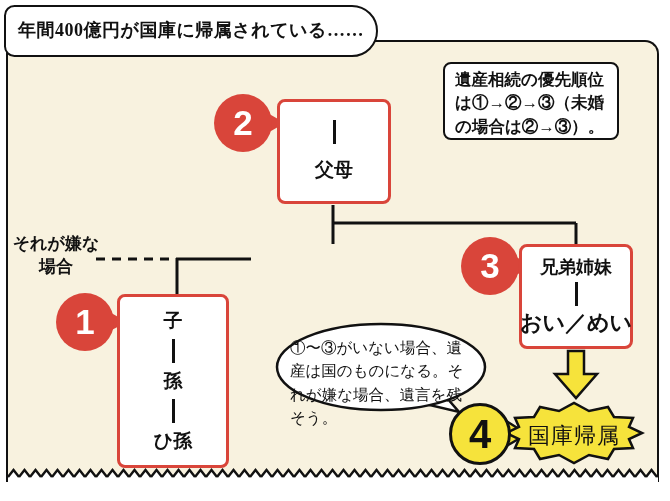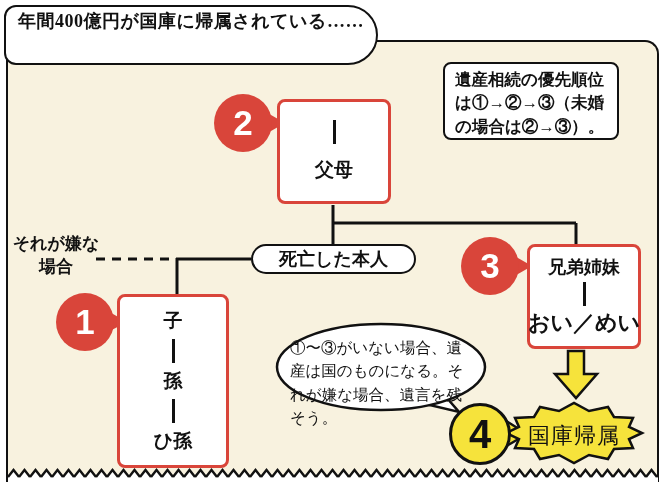--- a/index.html
+++ b/index.html
@@ -3,37 +3,37 @@
 <meta charset="utf-8">
 <style>
   html,body{margin:0;padding:0;background:#fff;}
   #stage{position:relative;width:670px;height:501px;background:#ffffff;overflow:hidden;
          font-family:"Liberation Sans",sans-serif;color:#111;}
   
   #frame{position:absolute;left:6px;top:40px;width:653px;height:442px;box-sizing:border-box;
          background:#f8f2df;border:2.5px solid #111;border-bottom:none;
          border-radius:14px 14px 0 0;}
   
-  #title-bubble{position:absolute;left:4px;top:5px;width:374px;height:60px;box-sizing:border-box;
+  #title-bubble{position:absolute;left:4px;top:5px;width:374px;height:52px;box-sizing:border-box;
          background:#fff;border:2.5px solid #111;border-radius:12px 30px 30px 12px;
-         padding:3px 10px 0 12px;z-index:5;}
+         padding:12px 10px 0 12px;z-index:5;}
   #title-sub{font-family:"Liberation Serif",serif;font-size:18px;font-weight:700;
          letter-spacing:.5px;line-height:1.25;}
   #title-main{font-size:25px;font-weight:900;letter-spacing:-0.5px;line-height:1.15;}
   
   #info-box{position:absolute;left:443px;top:62px;width:176px;height:78px;box-sizing:border-box;
          background:#fff;border:2.5px solid #111;border-radius:8px;padding:4px 10px;
          font-size:16.5px;font-weight:700;line-height:1.42;z-index:4;}
   
   .fam-box{position:absolute;box-sizing:border-box;background:#fff;border:3px solid #d9453a;
          border-radius:8px;display:flex;flex-direction:column;align-items:center;
          justify-content:space-evenly;z-index:3;padding:6px 2px;}
   #box-ancestors{left:277px;top:99px;width:114px;height:105px;}
   #box-descendants{left:117px;top:294px;width:112px;height:174px;}
-  #box-siblings{left:519px;top:244px;width:114px;height:105px;margin-left:8px;}
+  #box-siblings{left:519px;top:244px;width:114px;height:105px;}
   .member{font-size:19px;font-weight:800;white-space:nowrap;}
   #box-siblings .member{font-size:22px;}
   #box-siblings .member:first-child{font-size:18px;}
   .vline{width:3px;height:24px;background:#111;}
   
   #deceased-pill{position:absolute;left:251px;top:244px;width:165px;height:30px;box-sizing:border-box;
          background:#fff;border:2.5px solid #111;border-radius:16px;display:flex;align-items:center;
          justify-content:center;font-size:18px;font-weight:900;z-index:3;white-space:nowrap;}
   
   #spouse-label{position:absolute;left:10px;top:233px;width:92px;text-align:center;
@@ -113,23 +113,20 @@
     <span class="vline"></span>
     <span class="member">ひ孫</span>
   </div>
 
   <div id="box-siblings" class="fam-box">
     <span class="member">兄弟姉妹</span>
     <span class="vline"></span>
     <span class="member">おい／めい</span>
   </div>
 
-  <div id="deceased-pill">
-    <span>死亡した本人</span>
-  </div>
 
   <div id="spouse-label">それが嫌な場合</div>
 
   <div id="badge-1" class="badge red">
     <span>1</span>
   </div>
   <div id="badge-2" class="badge red">
     <span>2</span>
   </div>
   <div id="badge-3" class="badge red">

